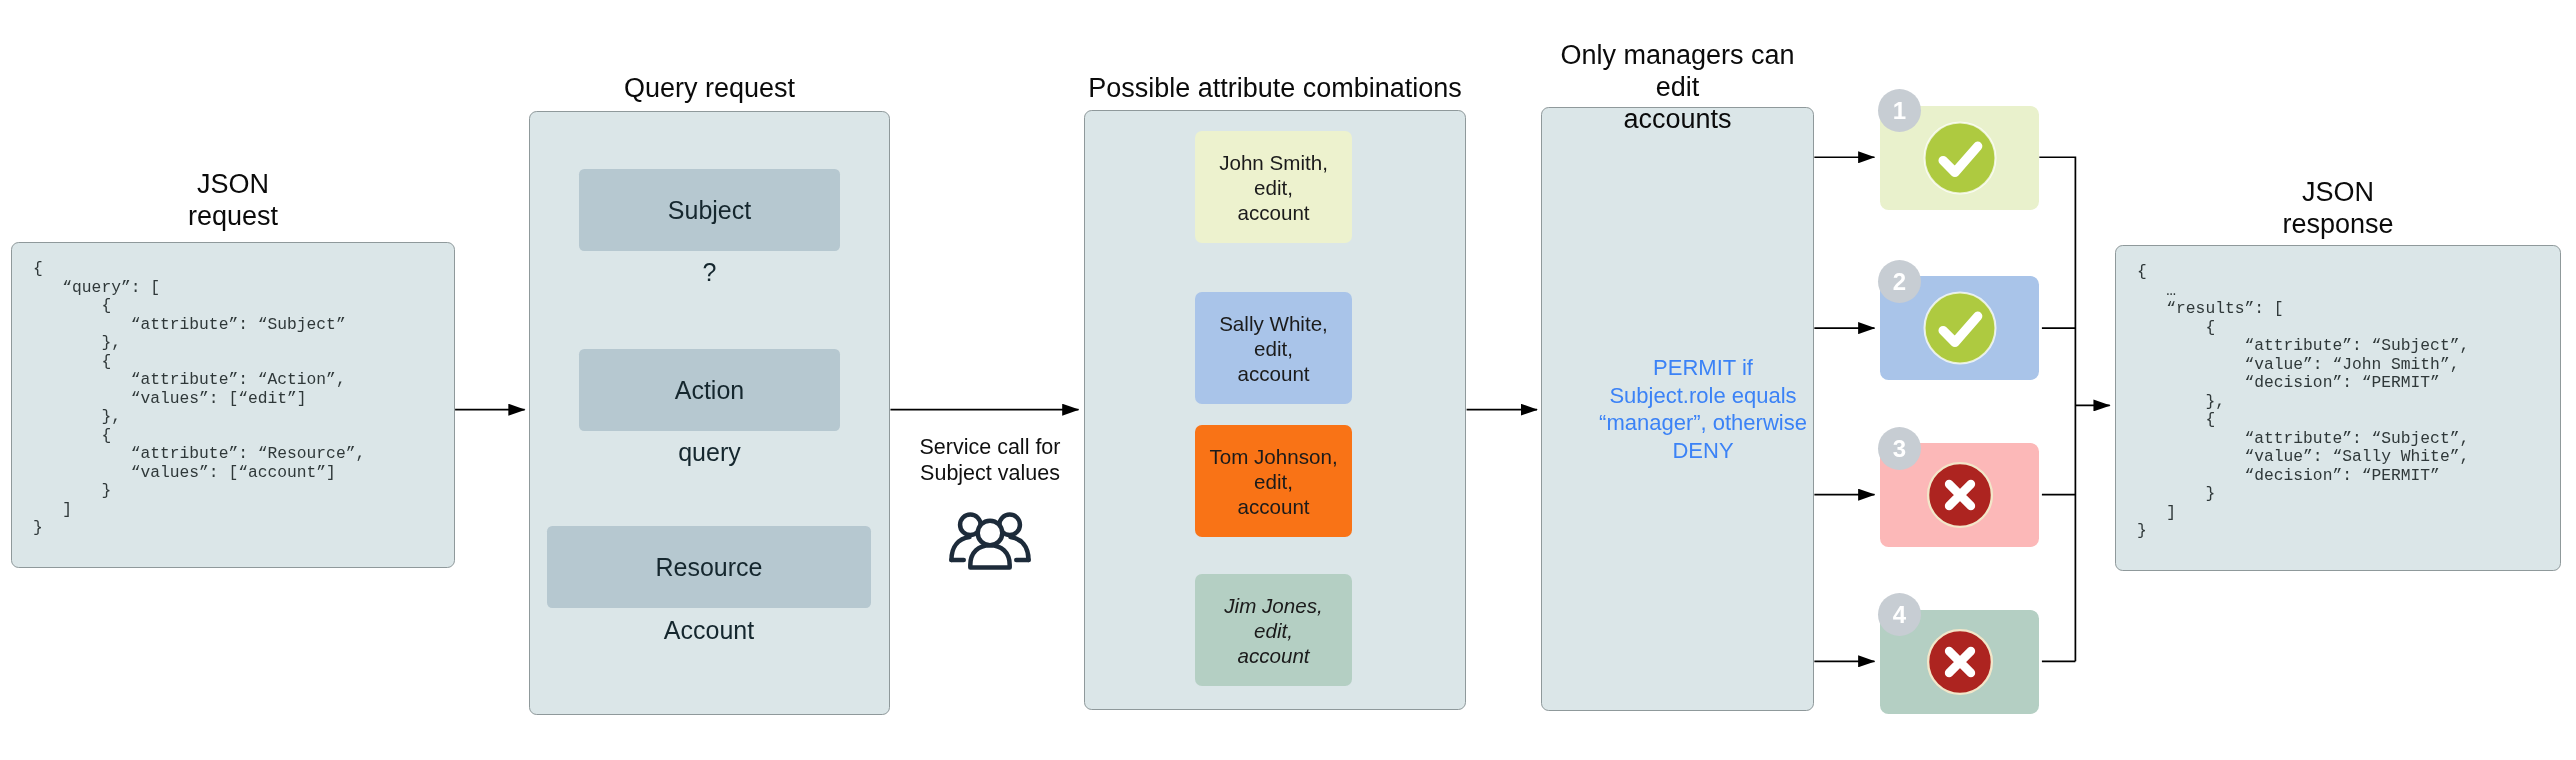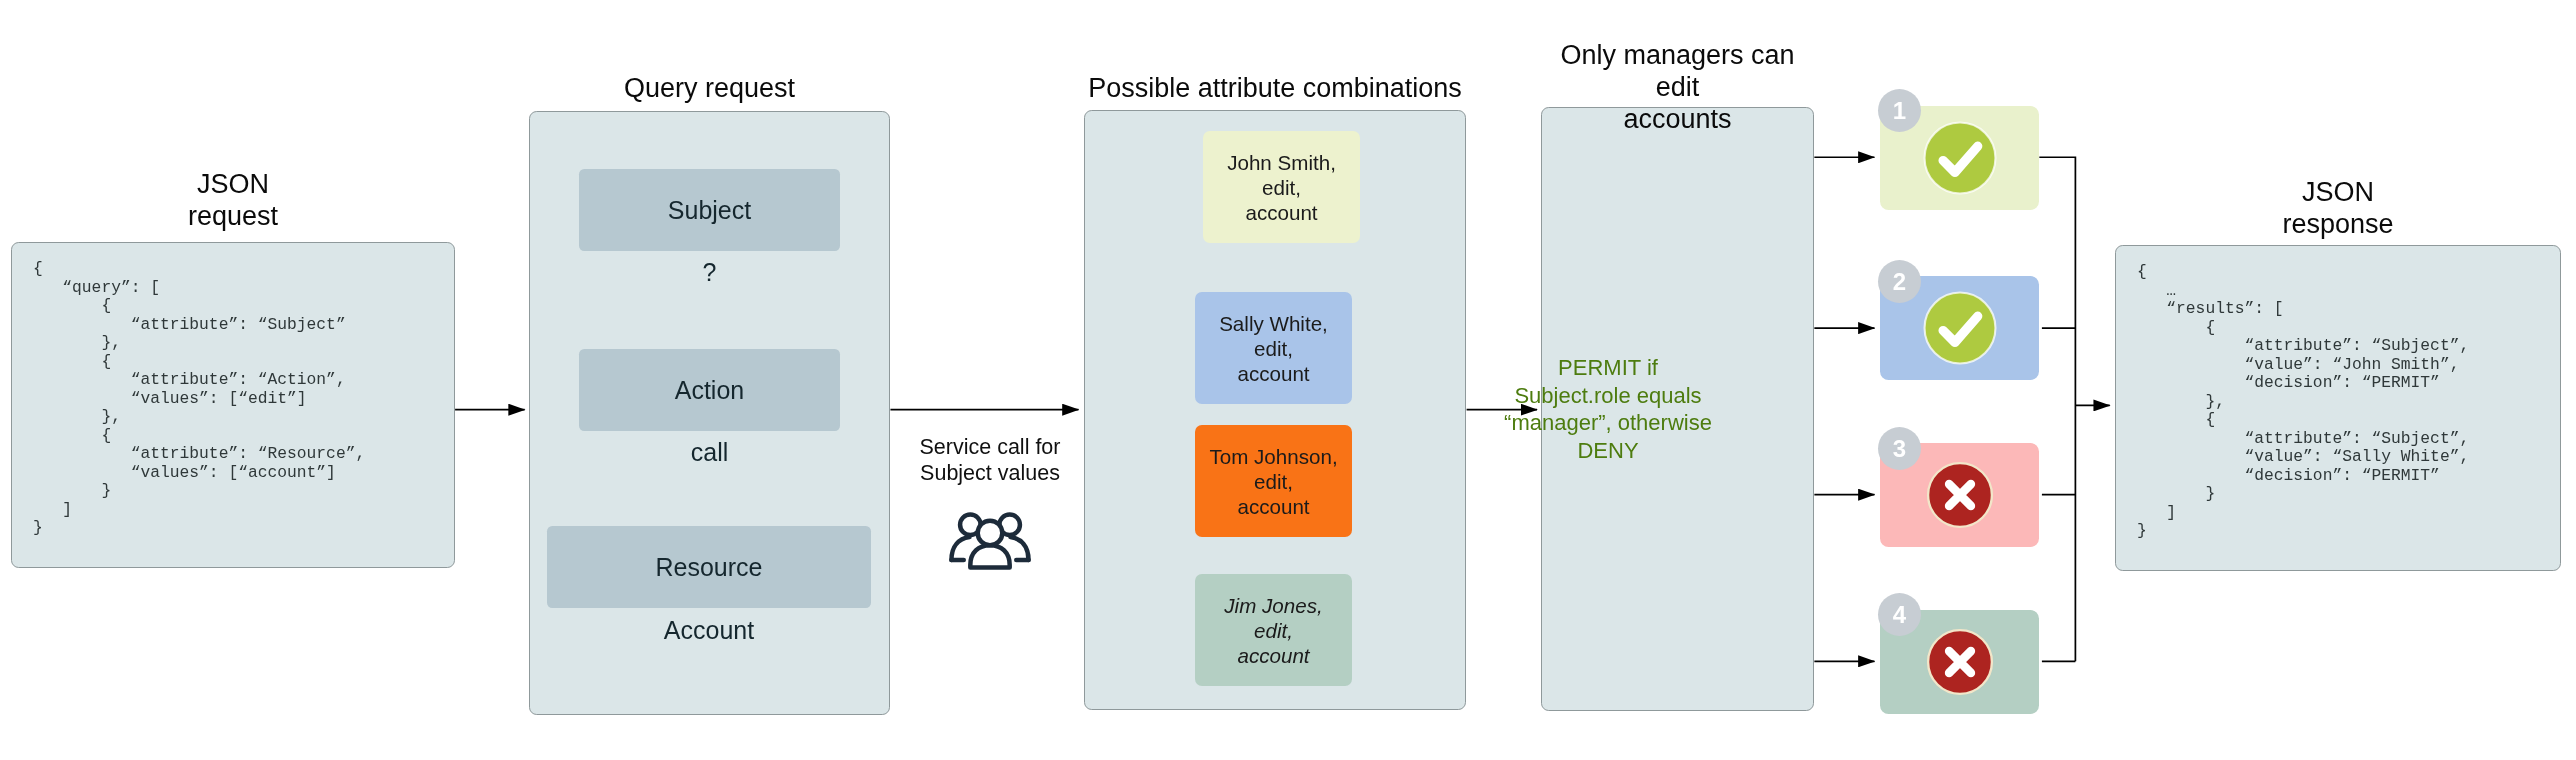--- a/index.html
+++ b/index.html
@@ -24,23 +24,23 @@
         font-size:25px;color:#15272e;}
 
   .service-label{position:absolute;z-index:4;text-align:center;font-size:21.5px;line-height:26px;
                  color:#101010;white-space:pre-line;}
   .service-icon{position:absolute;z-index:4;}
 
   .combo{position:absolute;z-index:4;left:1195px;width:157px;height:112px;border-radius:6.9px;
          display:flex;align-items:center;justify-content:center;text-align:center;
          font-size:20.6px;line-height:25px;color:#1b1b1b;white-space:pre-line;}
 
-  .policy-rule{position:absolute;z-index:4;left:1481px;top:107px;width:254px;height:604px;
+  .policy-rule{position:absolute;z-index:4;left:1576px;top:107px;width:254px;height:604px;
                display:flex;align-items:center;justify-content:center;text-align:center;
-               font-size:22px;line-height:27.5px;color:#4d7c0f;white-space:pre-line;}
+               font-size:22px;line-height:27.5px;color:#3b82f6;white-space:pre-line;}
 
   .rrow{position:absolute;z-index:2;left:1880px;width:159px;height:104px;border-radius:8.6px;
         display:flex;align-items:center;justify-content:center;}
   .badge{position:absolute;z-index:5;left:1878px;width:43px;height:43px;border-radius:50%;
          background:#c7cdd3;color:#ffffff;font-size:24px;font-weight:bold;
          display:flex;align-items:center;justify-content:center;}
   .mark{display:block;}
 </style>
 </head>
 <body>
@@ -86,42 +86,42 @@
           “values”: [“account”]
        }
    ]
 }</pre>
 
   <div class="col-title" style="left:529px;top:72px;width:361px">Query request</div>
   <div class="panel" style="left:529px;top:111px;width:361px;height:604px"></div>
   <div class="qrow" style="left:579px;top:169px;width:261px;height:82px">Subject</div>
   <div class="qval" style="left:579px;top:251px;width:261px;height:43px">?</div>
   <div class="qrow" style="left:579px;top:349px;width:261px;height:82px">Action</div>
-  <div class="qval" style="left:579px;top:431px;width:261px;height:43px">call</div>
+  <div class="qval" style="left:579px;top:431px;width:261px;height:43px">query</div>
   <div class="qrow" style="left:547px;top:526px;width:324px;height:82px">Resource</div>
   <div class="qval" style="left:547px;top:608px;width:324px;height:45px">Account</div>
 
   <div class="service-label" style="left:893px;top:434px;width:194px">Service call for
 Subject values</div>
   <svg class="service-icon" style="left:949px;top:507px" width="82" height="65" viewBox="0 0 100 78">
     <g fill="none" stroke-width="5.5" stroke-linecap="round" stroke-linejoin="round" stroke="#1d2b3a">
       <circle cx="26" cy="21" r="12.5"></circle>
       <circle cx="74" cy="21" r="12.5"></circle>
       <path d="M3 64 h15"></path>
       <path d="M82 64 h15"></path>
       <path d="M3 64 c0-17 9-26 22-28"></path>
       <path d="M97 64 c0-17 -9-26 -22-28"></path>
       <path d="M26 73 v-3 c0-15 10-24 24-24 s24 9 24 24 v3 z" fill="#ffffff"></path>
       <circle cx="50" cy="31" r="15" fill="#ffffff"></circle>
     </g>
   </svg>
 
   <div class="col-title" style="left:1084px;top:72px;width:382px">Possible attribute combinations</div>
   <div class="panel" style="left:1084px;top:110px;width:382px;height:600px"></div>
-  <div class="combo" style="top: 131px; background-color: rgb(237, 242, 206); margin-left: 8px;">John Smith,
+  <div class="combo" style="top: 131px; background-color: rgb(237, 242, 206);">John Smith,
 edit,
 account</div>
   <div class="combo" style="top: 276px; background-color: rgb(169, 196, 233); margin-top: 16px;">Sally White,
 edit,
 account</div>
   <div class="combo" style="top: 425px; background-color: #f97316;">Tom Johnson,
 edit,
 account</div>
   <div class="combo" style="top: 574px; background-color: rgb(180, 207, 195); font-style: italic;">Jim Jones,
 edit,

